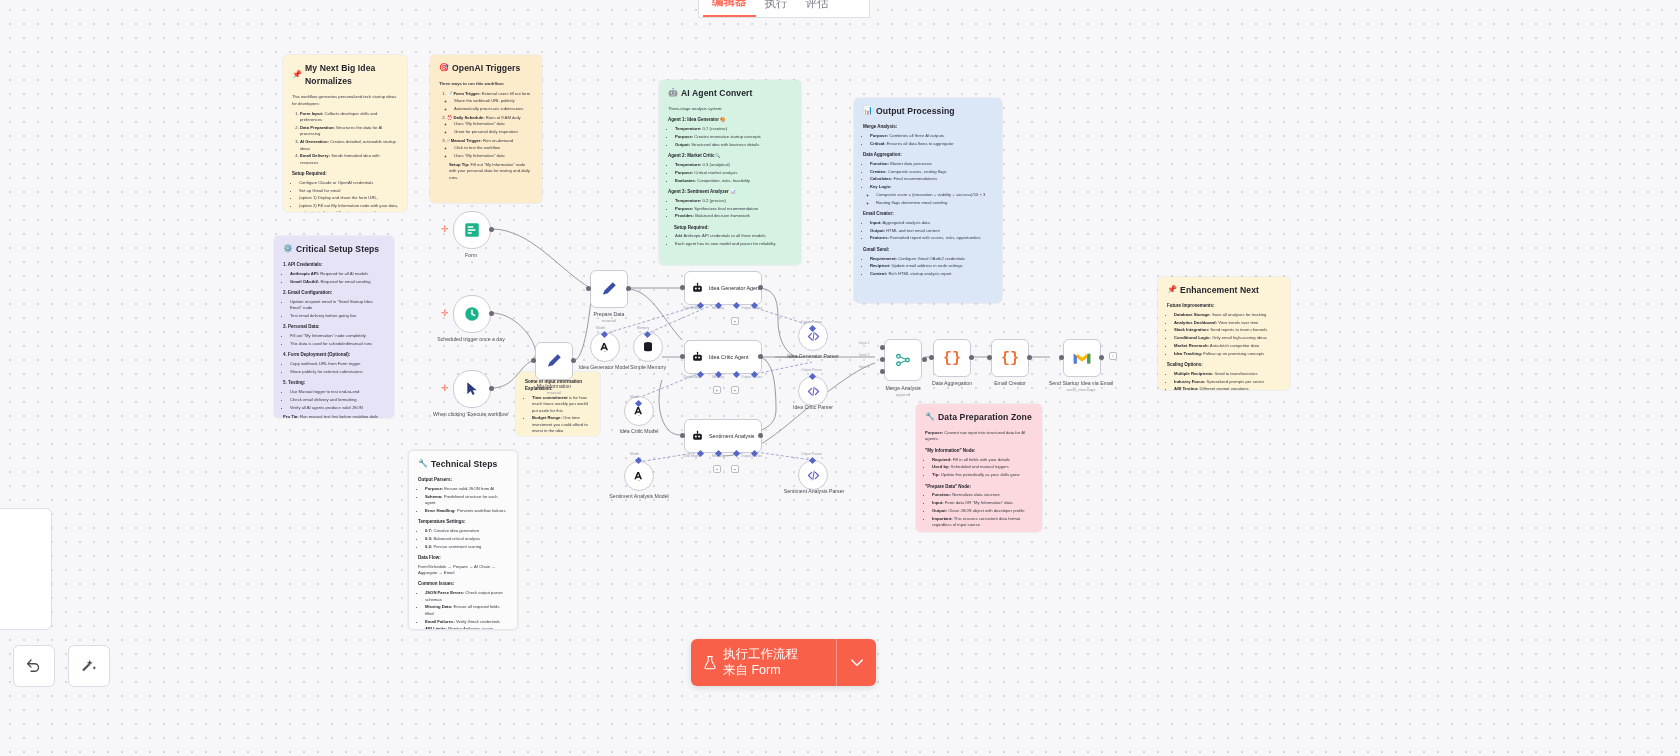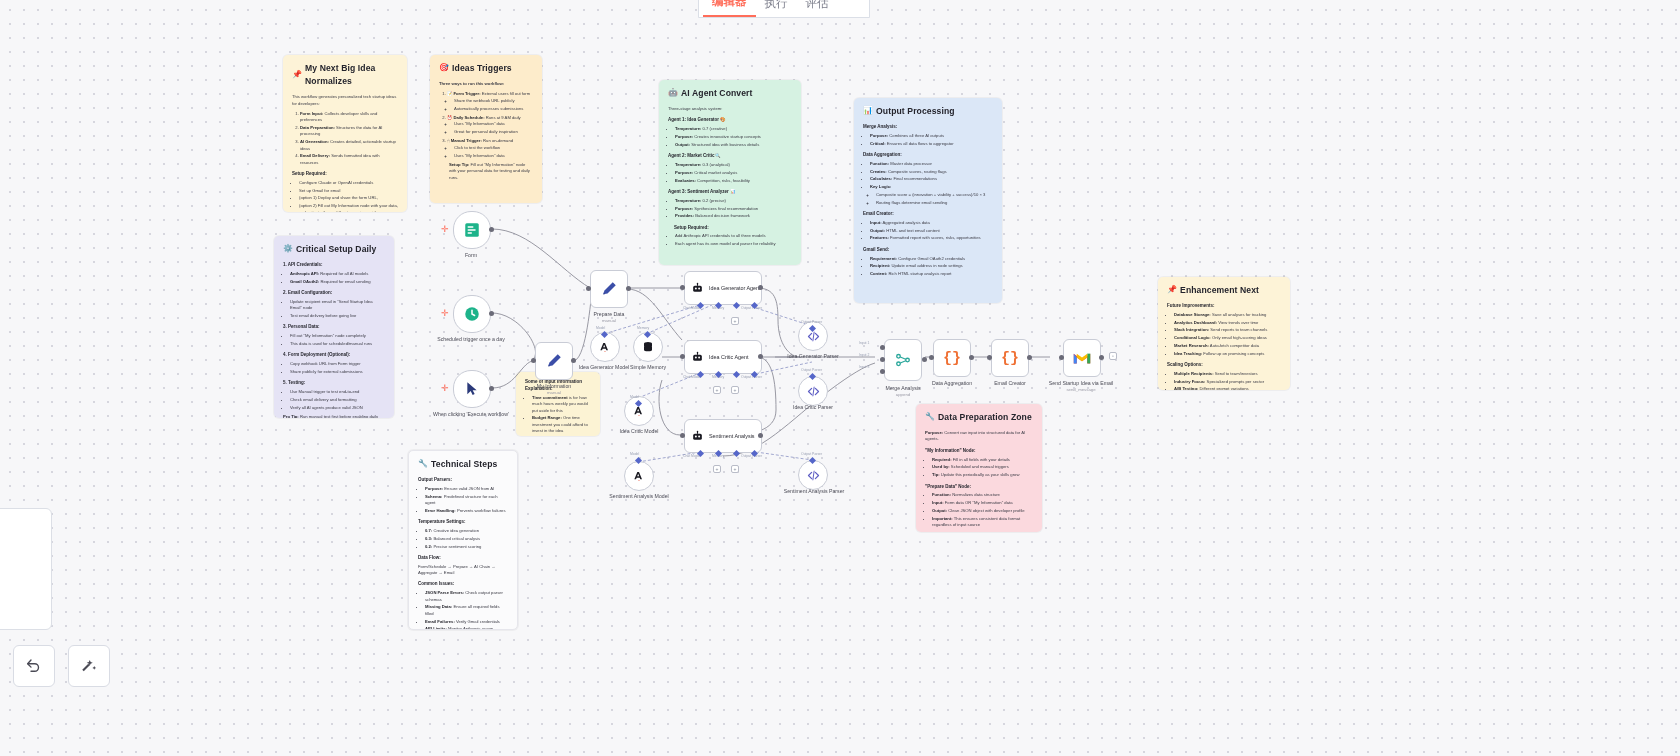--- a/index.html
+++ b/index.html
@@ -287,21 +287,21 @@
       <li>Configure Claude or OpenAI credentials</li>
       <li>Set up Gmail for email</li>
       <li>(option 1) Deploy and share the form URL,</li>
       <li>(option 2) Fill out My Information node with your data, and activate the workflow to receive an idea once a day</li>
     </ul>
   </div>
 
   <div class="note note-yellow2" style="left:430px; top:55px; width:112px; height:148px;">
     <h3>
       <span class="emo">🎯</span>
-      <span>Ideas Triggers</span>
+      <span>OpenAI Triggers</span>
     </h3>
     <p style="font-weight:700">Three ways to run this workflow:</p>
     <ol>
       <li>
         <span>📝</span>
         <b>Form Trigger:</b><span> External users fill out form</span>
         <ul>
           <li>Share the webhook URL publicly</li>
           <li>Automatically processes submissions</li>
         </ul>
@@ -399,21 +399,21 @@
     <ul>
       <li><b>Requirement:</b><span> Configure Gmail OAuth2 credentials</span></li>
       <li><b>Recipient:</b><span> Update email address in node settings</span></li>
       <li><b>Content:</b><span> Rich HTML startup analysis report</span></li>
     </ul>
   </div>
 
   <div class="note note-purple" style="left:274px; top:236px; width:120px; height:182px;">
     <h3>
       <span class="emo">⚙️</span>
-      <span>Critical Setup Daily</span>
+      <span>Critical Setup Steps</span>
     </h3>
 
     <div class="sub">1. API Credentials:</div>
     <ul>
       <li><b>Anthropic API:</b><span> Required for all AI models</span></li>
       <li><b>Gmail OAuth2:</b><span> Required for email sending</span></li>
     </ul>
 
     <div class="sub">2. Email Configuration:</div>
     <ul>
@@ -793,14 +793,31 @@
     </svg>
   </div>
   <div class="ctrlbtn" style="left:68px; top:645px;">
     <svg width="18" height="18" viewBox="0 0 24 24">
       <path d="M3 17 L11 9 L13 11 L5 19 Z" fill="#4a4a55"></path>
       <path d="M13 4 l1.2 2.6 L17 7.8 l-2.8 1.2 L13 11.6 l-1.2-2.6 L9 7.8 l2.8-1.2 Z" fill="#4a4a55"></path>
       <path d="M19 12 l0.8 1.7 L21.5 14.5 l-1.7 0.8 L19 17 l-0.8-1.7 L16.5 14.5 l1.7-0.8 Z" fill="#4a4a55"></path>
     </svg>
   </div>
 
+  <div class="execwrap">
+    <div class="execmain">
+      <svg width="14" height="16" viewBox="0 0 24 26">
+        <path d="M9 2 h6 v7 l5.5 11 a2 2 0 0 1 -1.8 3 H5.3 a2 2 0 0 1 -1.8 -3 L9 9 Z" fill="none" stroke="#fff" stroke-width="1.8" stroke-linejoin="round"></path>
+        <path d="M8 2 h8" stroke="#fff" stroke-width="1.8" stroke-linecap="round"></path>
+      </svg>
+      <div>
+        <div class="lbl">执行工作流程</div>
+        <div class="lbl">来自 Form</div>
+      </div>
+    </div>
+    <div class="execarrow">
+      <svg width="12" height="8" viewBox="0 0 16 10">
+        <path d="M1 1 L8 8 L15 1" stroke="#fff" stroke-width="2" fill="none" stroke-linecap="round" stroke-linejoin="round"></path>
+      </svg>
+    </div>
+  </div>
 
 </div>
 
 </body></html>

